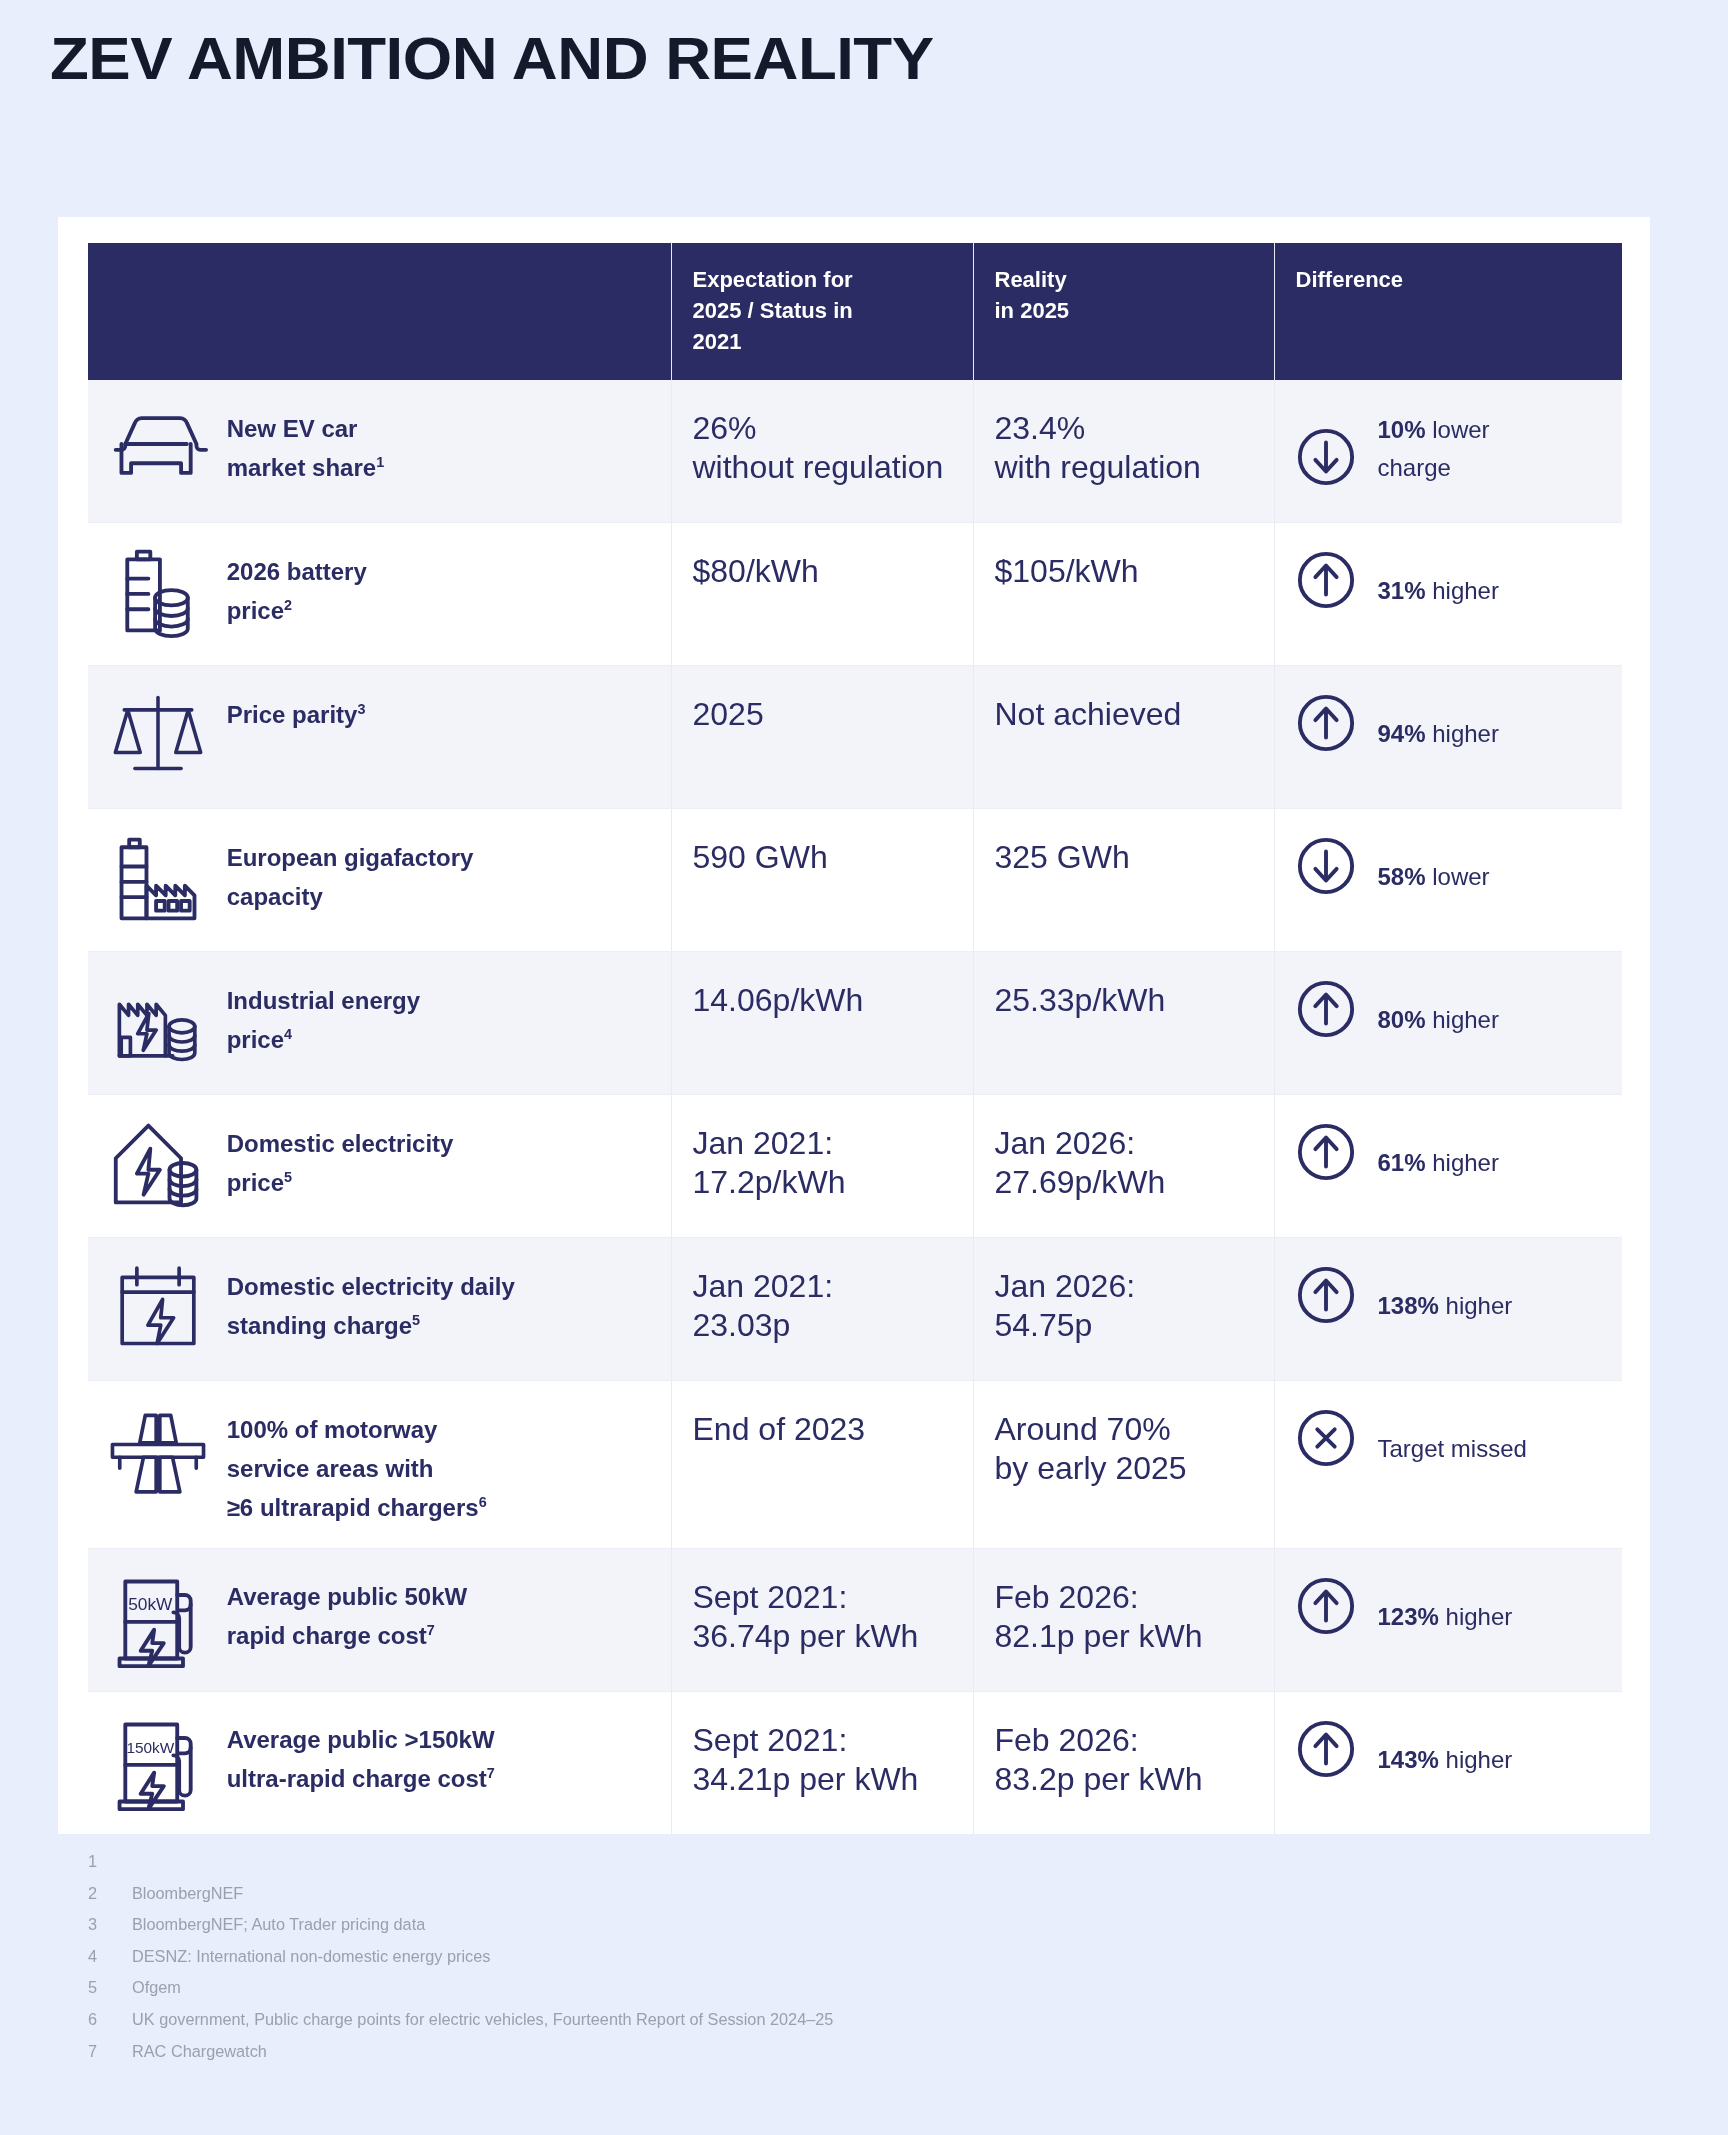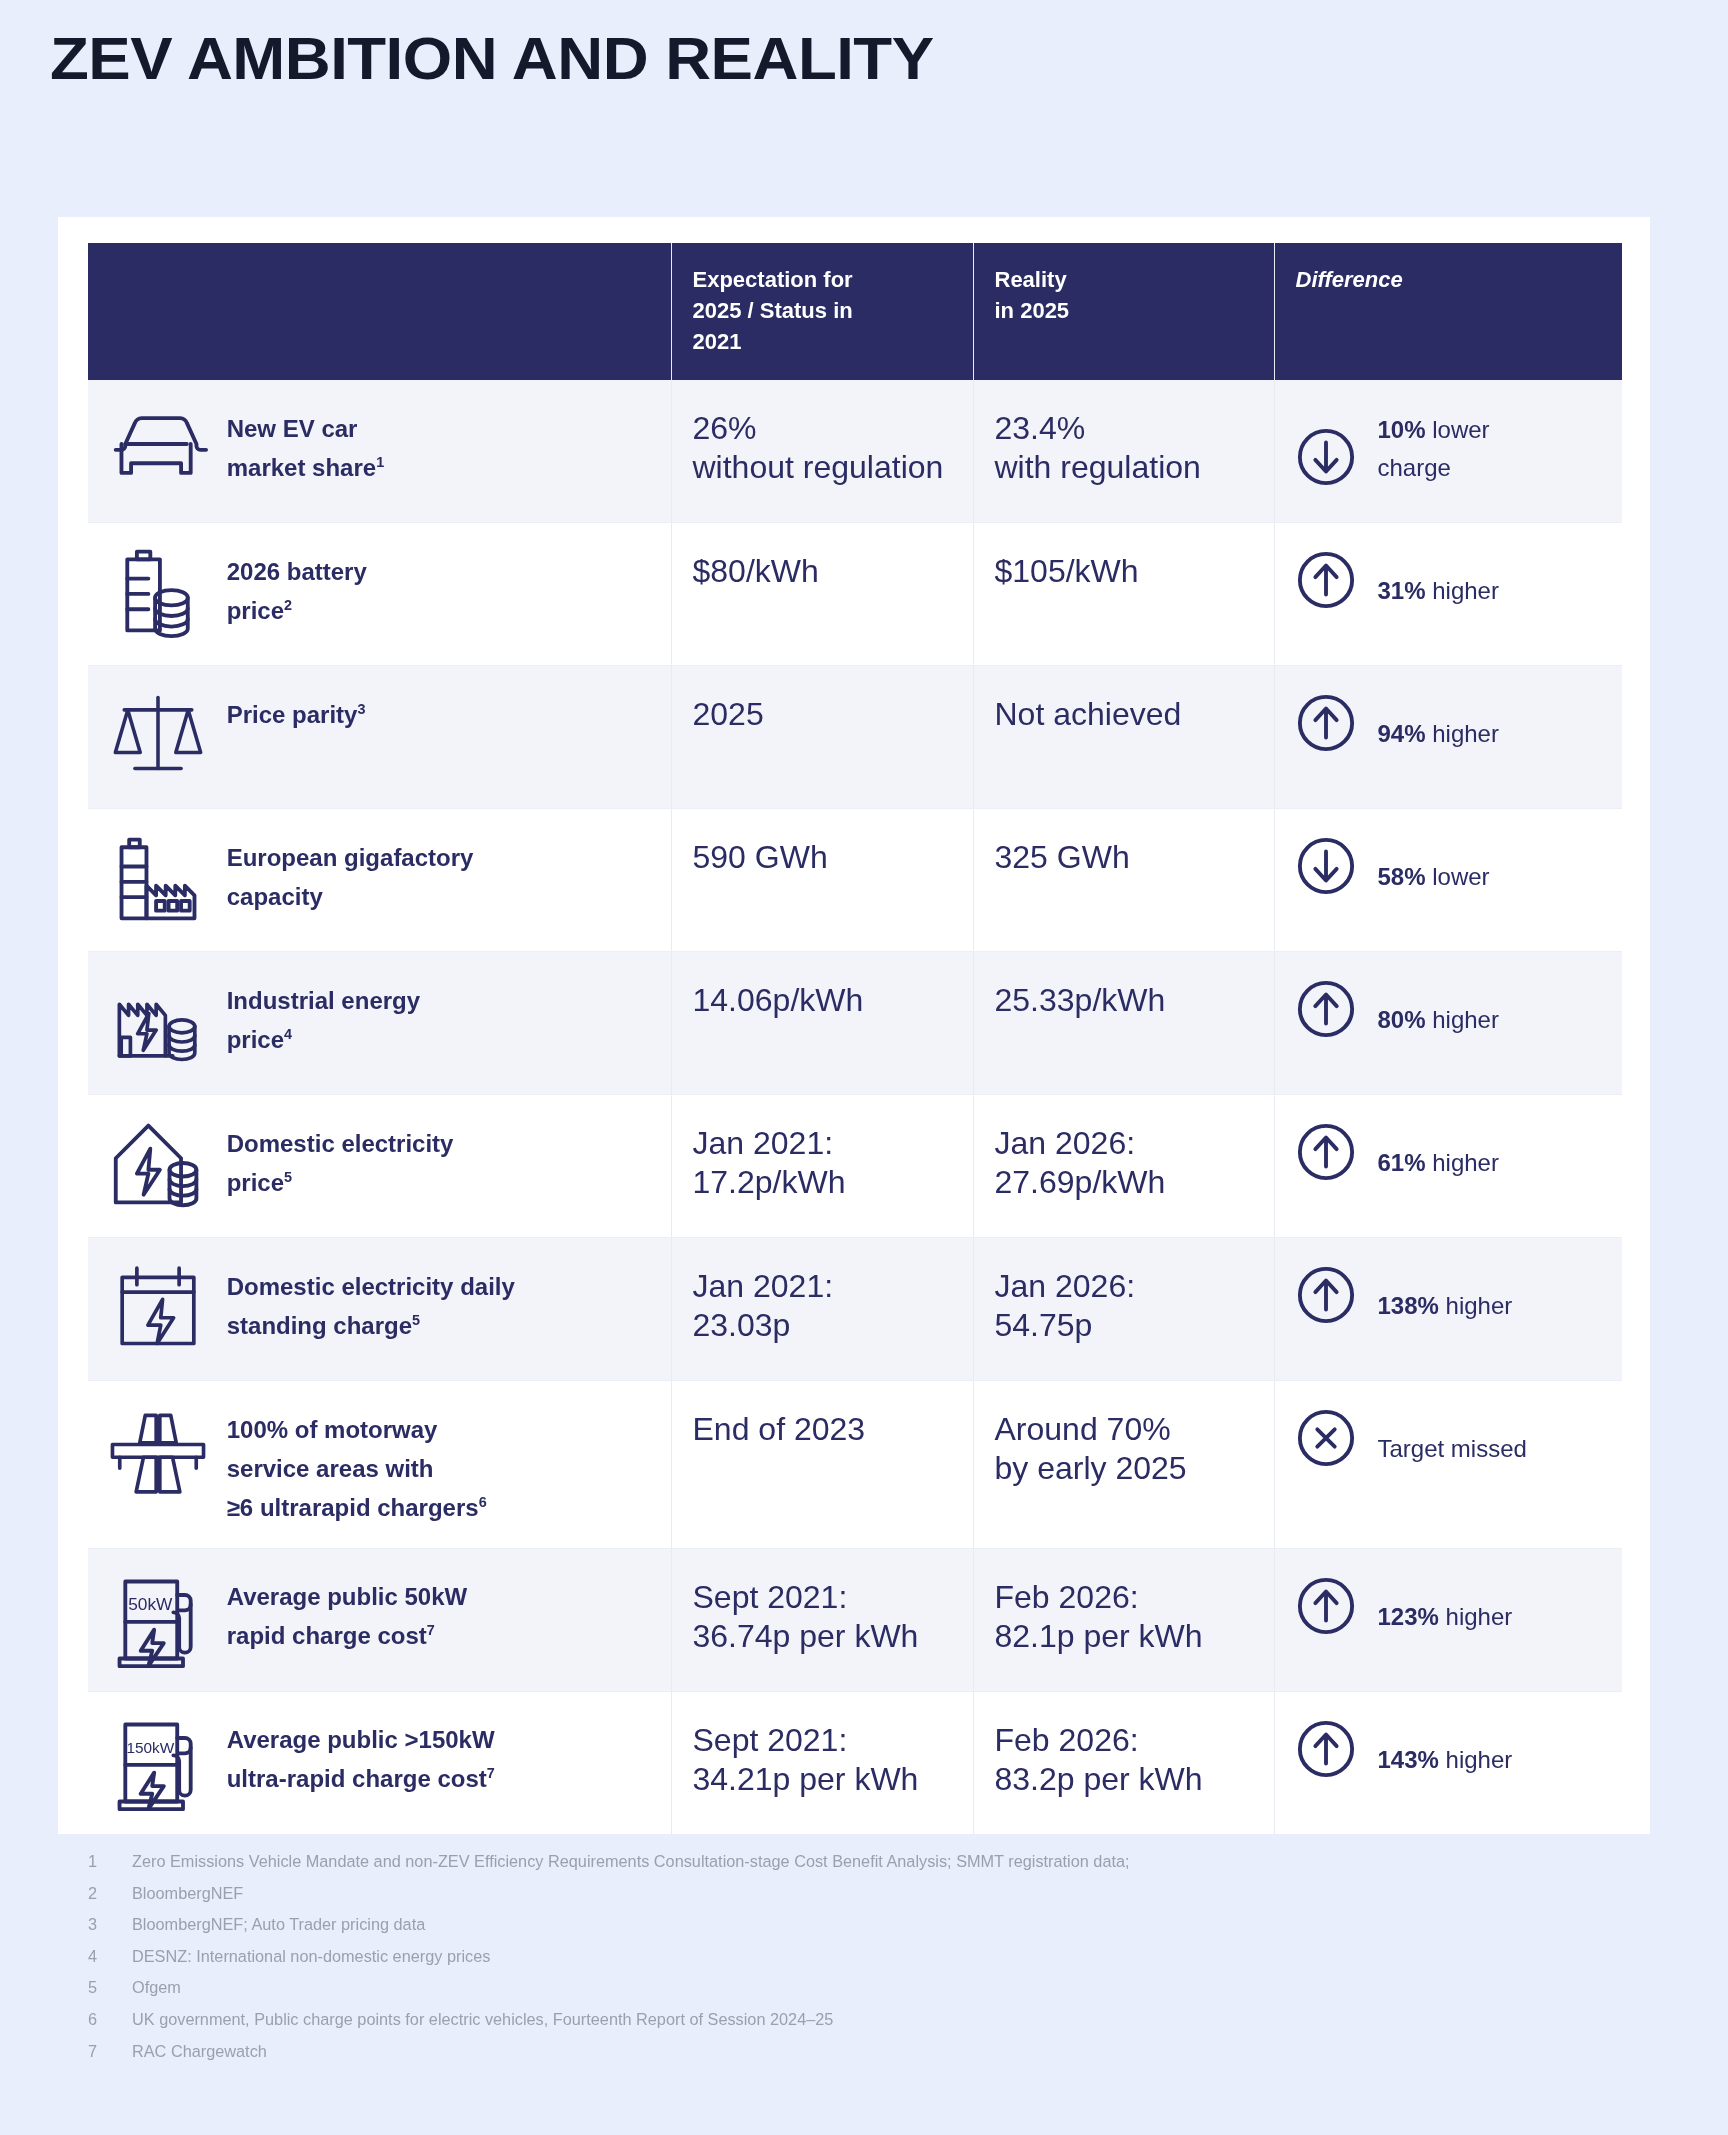--- a/index.html
+++ b/index.html
@@ -58,21 +58,21 @@
     color: #ffffff;
     font-size: 22px;
     line-height: 31px;
     font-weight: bold;
     text-align: left;
     vertical-align: top;
     padding: 21px 21px 23px 21px;
     border-right: 1.9px solid #e9eaf3;
     height: 125px;
   }
-  thead th:last-child { border-right: none; font-style: italic; }
+  thead th:last-child { border-right: none; }
   thead th.blank { padding: 0; }
 
   tbody tr { background: #ffffff; }
   tbody tr.alt { background: #f3f4f9; }
 
   tbody td {
     vertical-align: top;
     border-right: 1.9px solid #e9eaf3;
     border-bottom: 1.9px solid #eceef5;
     padding: 0;
@@ -557,21 +557,20 @@
               </div>
             </td>
           </tr>
         </tbody>
     </table>
   </div>
 
   <div class="footnotes" id="footnotes">
       <div class="fn-row">
         <span class="fn-num">1</span>
-        <span class="fn-txt">Zero Emissions Vehicle Mandate and non-ZEV Efficiency Requirements Consultation-stage Cost Benefit Analysis; SMMT registration data;</span>
       </div>
       <div class="fn-row">
         <span class="fn-num">2</span>
         <span class="fn-txt">BloombergNEF</span>
       </div>
       <div class="fn-row">
         <span class="fn-num">3</span>
         <span class="fn-txt">BloombergNEF; Auto Trader pricing data</span>
       </div>
       <div class="fn-row">

